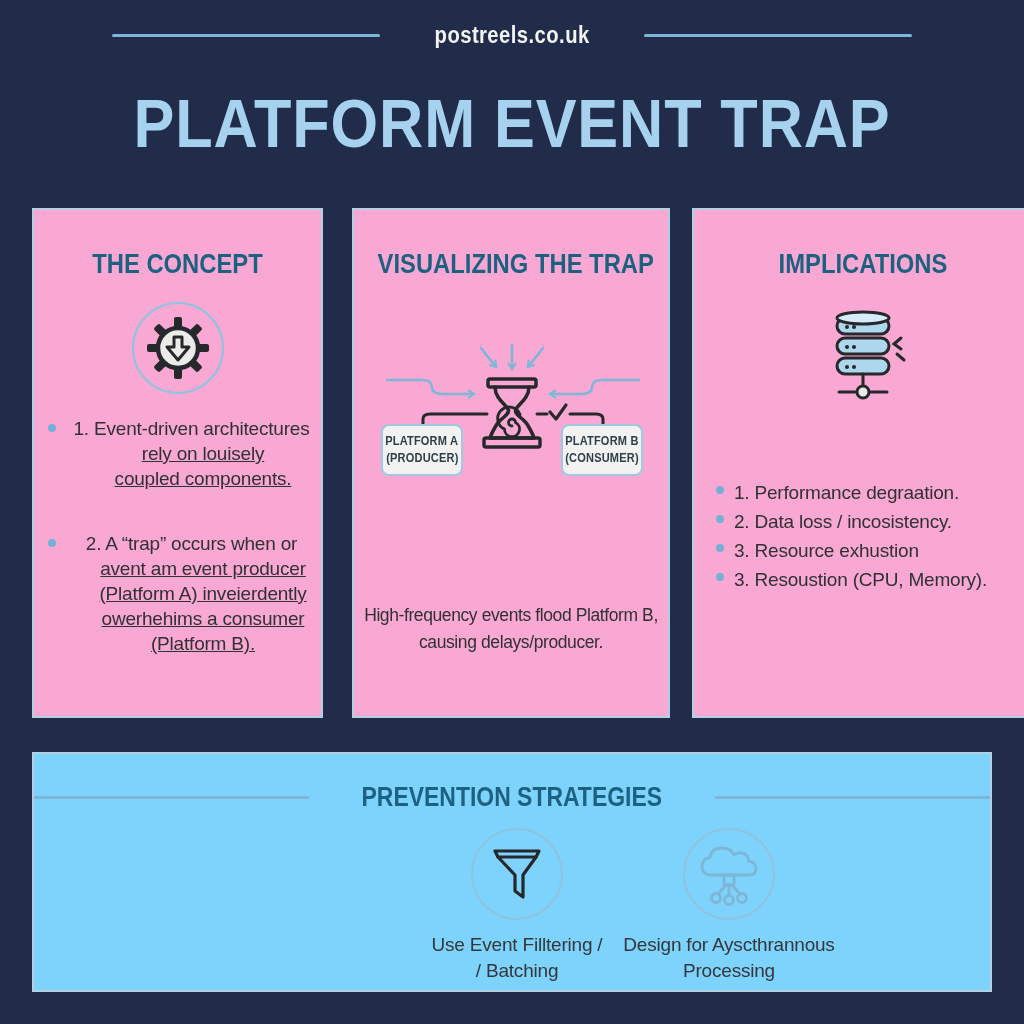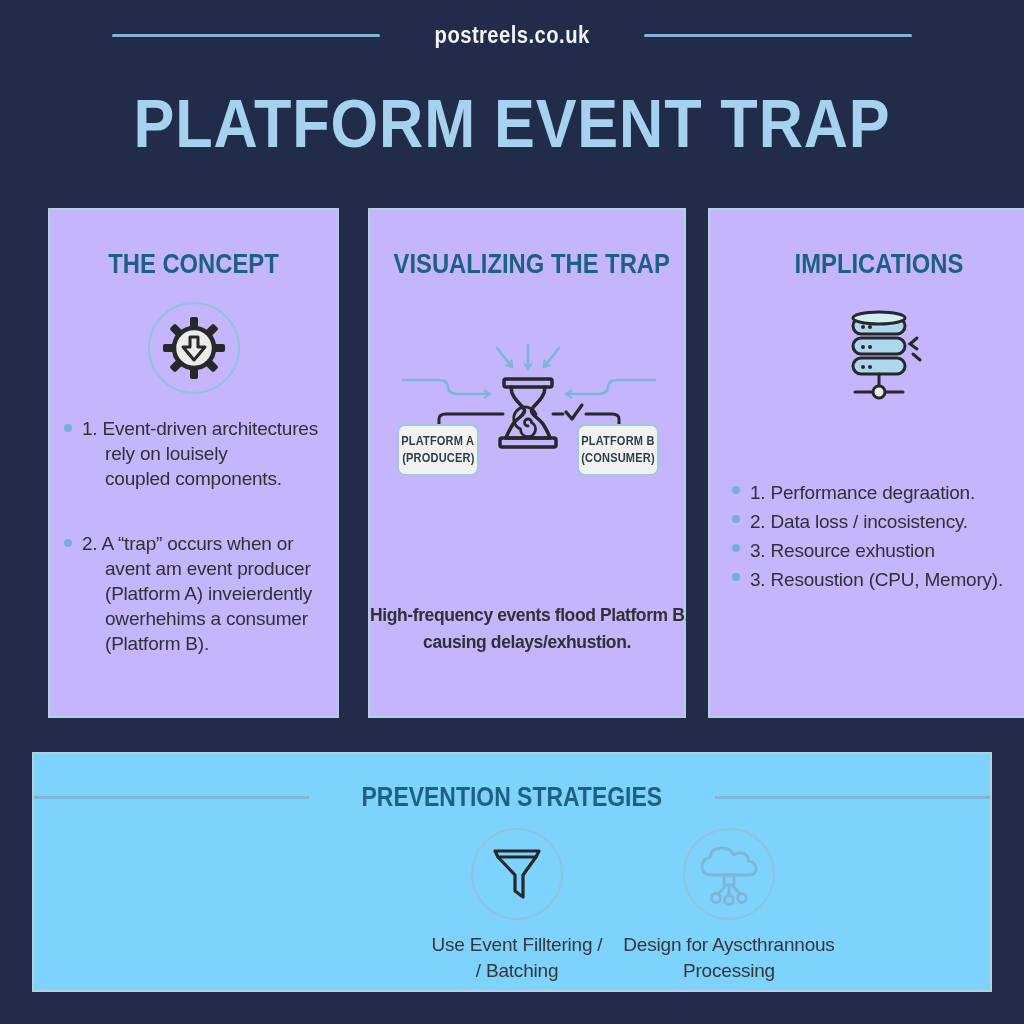--- a/index.html
+++ b/index.html
@@ -13,51 +13,51 @@
   
   .header { position:absolute; top:22px; left:0; right:0; display:flex; align-items:center; justify-content:center; gap:44px; }
   .hline { width:268px; height:3px; background:#7fb6d7; border-radius:2px; }
   .site { color:#f3f4f6; font-size:23px; font-weight:bold; transform:scaleX(.88); letter-spacing:.5px; white-space:nowrap; }
 
   
   .title { position:absolute; top:84px; left:0; width:100%; margin:0; text-align:center;
     color:#a6d2f0; font-size:68px; font-weight:bold; transform:scaleX(.9); letter-spacing:1px; white-space:nowrap; }
 
   
-  .card { position:absolute; top:208px; height:510px; background:#c4b5fd; border:2px solid #b3d0e2; box-sizing:border-box;margin-left:16px; }
+  .card { position:absolute; top:208px; height:510px; background:#f9a8d4; border:2px solid #b3d0e2; box-sizing:border-box; }
   #card-concept { left:32px;  width:291px; }
   #card-visualizing { left:352px; width:318px; }
   #card-implications { left:692px; width:342px; }
   .card h2 { position:absolute; top:38px; left:0; width:100%; margin:0; text-align:center;
     color:#1d6181; font-size:28px; font-weight:bold; transform:scaleX(.85); white-space:nowrap; }
 
   .icon-circle { position:absolute; left:50%; transform:translateX(-50%);
     border:2.5px solid #8fc3df; border-radius:50%;
     display:flex; align-items:center; justify-content:center; }
   #gear-circle { top:92px; width:88px; height:88px; }
 
   .bullets { list-style:none; margin:0; padding:0; position:absolute; }
   .bullets li { position:relative; padding-left:18px; }
   .bullets li::before { content:""; position:absolute; left:0; top:8px; width:8px; height:8px; border-radius:50%; background:#74b0d6; }
   .bl { display:block; font-size:19px; line-height:25px; color:#2f3133; letter-spacing:-.2px; white-space:nowrap; }
-  .bl.cont { padding-left:23px; }
-  #concept-bullets { top:206px; left:14px; right:4px; }
+  .bl.cont { padding-left:23px;text-decoration:underline; }
+  #concept-bullets { top:206px; left:14px; right:4px;text-align:center; }
   #concept-bullets li + li { margin-top:40px; }
   #implications-bullets { top:268px; left:22px; right:4px; }
   #implications-bullets .bl { line-height:29px; }
 
   
   #trap-diagram { position:absolute; top:125px; left:0; z-index:1; }
   .pbox { position:absolute; top:214px; width:82px; height:52px; background:#f2f3f1;
     border:2px solid #9fc9e2; border-radius:8px; box-sizing:border-box; z-index:2;
     display:flex; flex-direction:column; align-items:center; justify-content:center; }
   #pbox-a { left:27px;border-radius:8px; } #pbox-b { left:207px; }
   .pbox span { display:block; font-size:12px; font-weight:bold; color:#2c3e4a; line-height:17px;
     transform:scaleX(.92); white-space:nowrap; letter-spacing:.2px; }
-  .caption { position:absolute; top:392px; left:0; width:100%; text-align:center;font-weight:bold; }
+  .caption { position:absolute; top:392px; left:0; width:100%; text-align:center; }
   .caption span { display:block; font-size:17.5px; line-height:27px; color:#2f3133; letter-spacing:-.4px; white-space:nowrap; }
 
   #server-icon-wrap { position:absolute; top:98px; left:50%; transform:translateX(-50%); }
 
   
   #card-prevention { position:absolute; left:32px; top:752px; width:960px; height:240px;
     background:#7dd3fc; border:2px solid #b3d0e2; box-sizing:border-box; }
   .prev-heading-row { position:absolute; top:28px; left:0; width:100%;
     display:flex; align-items:center; justify-content:center; gap:26px; }
   .prev-line { width:300px; height:2.5px; background:#7fb6d7; }
@@ -164,21 +164,21 @@
       <span>PLATFORM A</span>
       <span>(PRODUCER)</span>
     </div>
     <div class="pbox" id="pbox-b">
       <span>PLATFORM B</span>
       <span>(CONSUMER)</span>
     </div>
 
     <div class="caption">
       <span>High-frequency events flood Platform B,</span>
-      <span>causing delays/exhustion.</span>
+      <span>causing delays/producer.</span>
     </div>
   </section>
 
   <section class="card" id="card-implications">
     <h2>IMPLICATIONS</h2>
     <div id="server-icon-wrap">
       <svg width="120" height="100" viewBox="0 0 120 100">
         <g stroke="#26282c" stroke-width="3" fill="#aed6ec">
           <rect x="34" y="50" width="52" height="16" rx="8"></rect>
           <rect x="34" y="30" width="52" height="16" rx="8"></rect>

